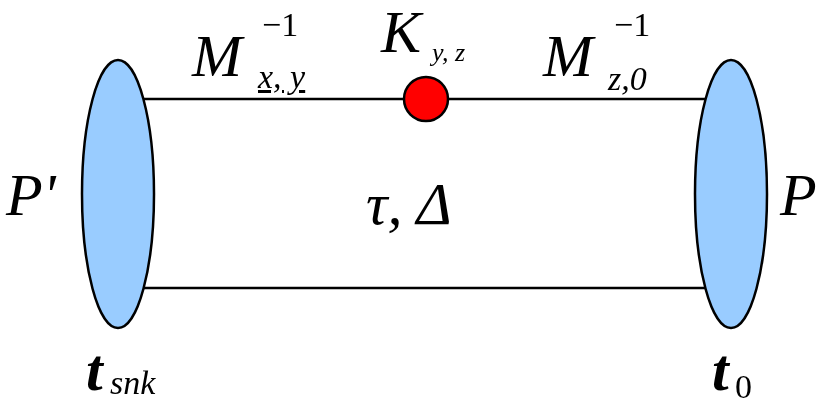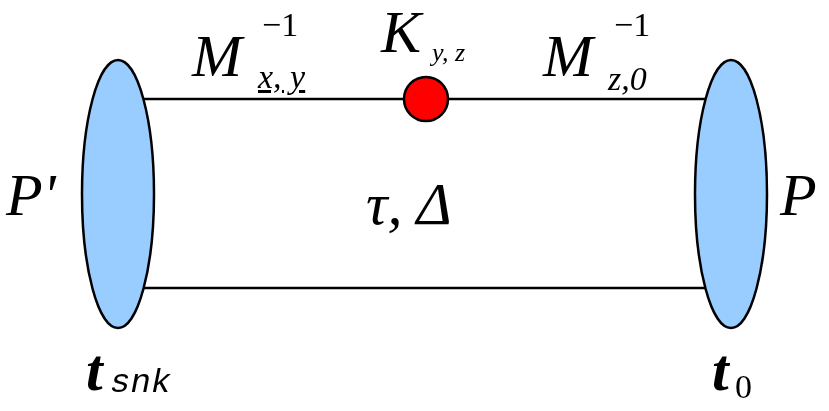--- a/index.html
+++ b/index.html
@@ -40,18 +40,18 @@
   <span class="lbl big" style="left:543px; top:26px;">M</span>
   <span class="sup" style="left:614px; top:8px;">−1</span>
   <span class="sub" style="left:608px; top:62px;">z,0</span>
 </div>
 
 <span class="lbl big" style="left:6px; top:165px;">P'</span>
 <span class="lbl big" style="left:780px; top:165px;">P</span>
 
 <div>
   <span class="lbl big bold" style="left:86px; top:340px;">t</span>
-  <span class="sub" style="left:110px; top:366px;font-family:Liberation Mono, monospace;">snk</span>
+  <span class="sub" style="left:110px; top:366px;">snk</span>
 </div>
 <div>
   <span class="lbl big bold" style="left:712px; top:340px;">t</span>
   <span class="sub upright" style="left:735px; top:370px; font-style:normal;">0</span>
 </div>
 
 </body></html>

